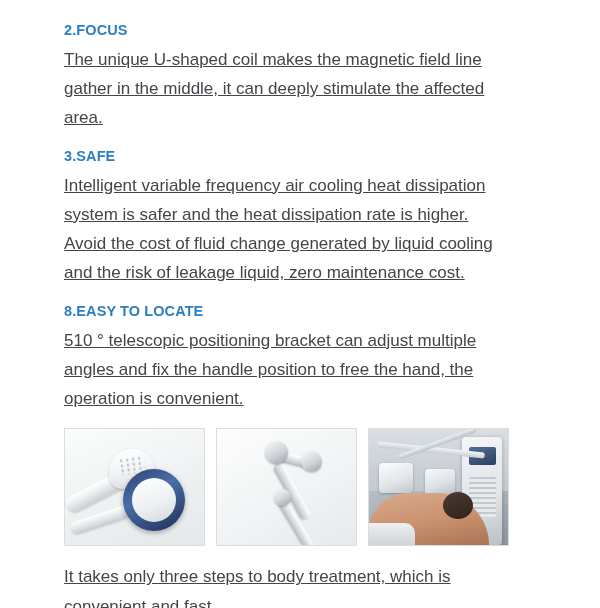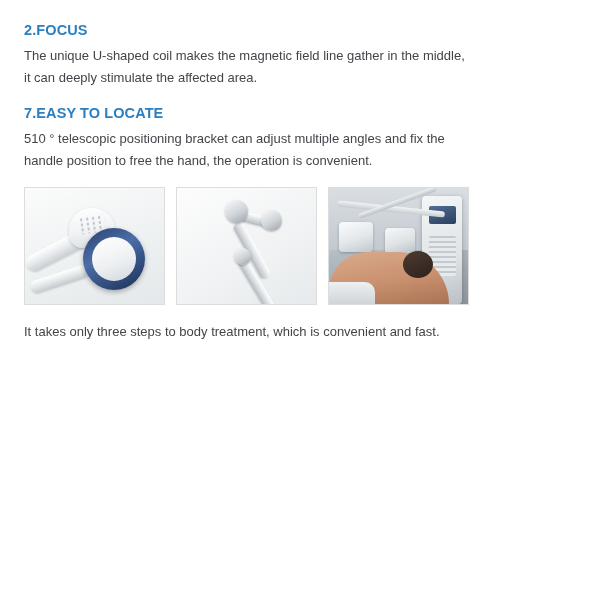--- a/index.html
+++ b/index.html
@@ -13,40 +13,42 @@
     background: #ffffff;
     font-family: "Liberation Sans", sans-serif;
     color: #3f3f3f;
     overflow: hidden;
   }
   .page {
     width: 493px;
     height: 608px;
     padding: 22px 24px 0 24px;
     position: relative;
+    margin-left: 40px;
   }
   .section {
     margin-bottom: 15px;
   }
   .heading {
     color: #2a7fc1;
     font-size: 14.5px;
     font-weight: bold;
     margin: 0 0 7px 0;
     letter-spacing: 0.1px;
   }
   .heading.tight {
     margin-bottom: 6px;
   }
   .body-text {
-    font-size: 13px;
+    font-size: 17px;
     line-height: 1.72;
     color: #44444a;
     margin: 0;
     max-width: 555px;
+    text-decoration: underline;
   }
   .gallery {
     display: flex;
     gap: 11px;
     margin: 14px 0 16px 0;
   }
   .photo {
     width: 155px;
     height: 118px;
     border: 1px solid #dcdcdc;
@@ -211,25 +213,27 @@
 <body>
 
 <div class="page">
 
   <div class="section">
     <h2 class="heading">2.FOCUS</h2>
     <p class="body-text">The unique U-shaped coil makes the magnetic field line gather in the middle, it can deeply stimulate the affected area.</p>
   </div>
 
   <div class="section">
+    <h2 class="heading">3.SAFE</h2>
+    <p class="body-text">Intelligent variable frequency air cooling heat dissipation system is safer and the heat dissipation rate is higher. Avoid the cost of fluid change generated by liquid cooling and the risk of leakage liquid, zero maintenance cost.</p>
   </div>
 
 
   <div class="section">
-    <h2 class="heading">7.EASY TO LOCATE</h2>
+    <h2 class="heading">8.EASY TO LOCATE</h2>
     <p class="body-text">510 ° telescopic positioning bracket can adjust multiple angles and fix the handle position to free the hand, the operation is convenient.</p>
   </div>
 
   <div class="gallery">
 
     <div class="photo p1">
       <div class="handle"></div>
       <div class="handle2"></div>
       <div class="head"></div>
       <div class="vents"></div>

